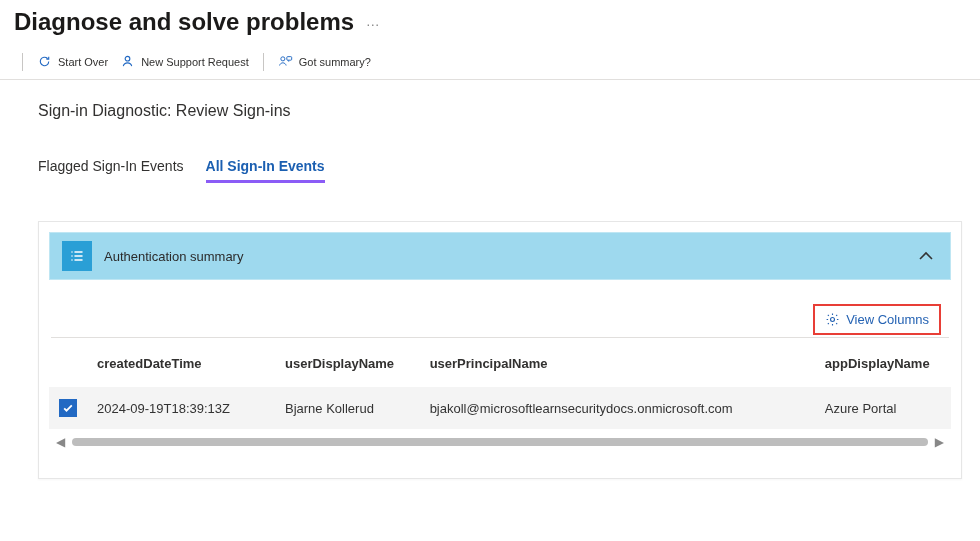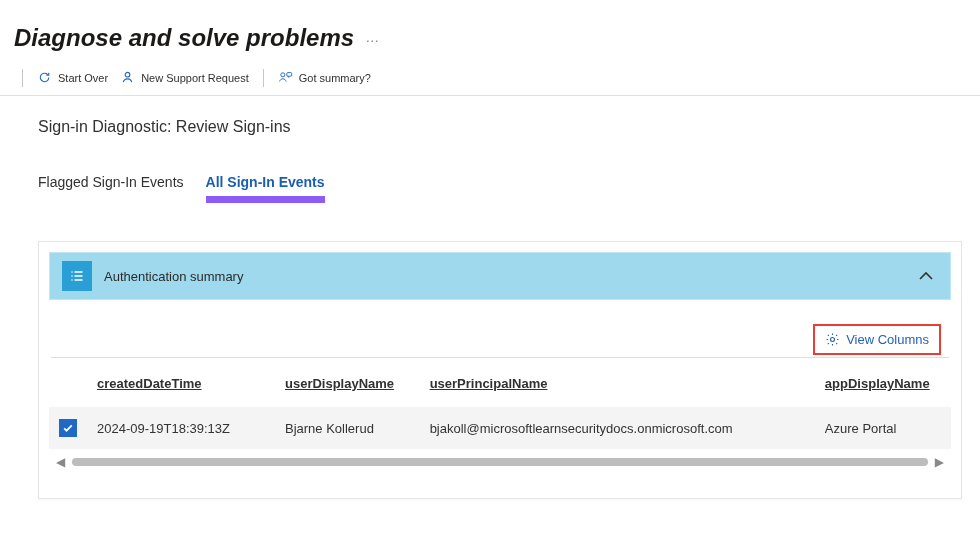--- a/index.html
+++ b/index.html
@@ -6,22 +6,21 @@
     body {
       font-family: "Segoe UI", -apple-system, BlinkMacSystemFont, sans-serif;
       font-size: 13px;
       color: #323130;
       background: #ffffff;
       width: 980px;
       height: 541px;
       overflow: hidden;
     }
     .header {
-      padding: 24px 14px 8px 14px;
-      font-style: italic;
+      padding: 8px 14px 8px 14px;
     }
     .page-title {
       font-size: 24px;
       font-weight: 600;
       color: #1b1a19;
       display: inline-block;
     }
     .ellipsis {
       color: #888;
       font-size: 14px;
@@ -75,21 +74,21 @@
     }
     .tab {
       padding-bottom: 6px;
       cursor: pointer;
       color: #323130;
       margin-top: 16px;
     }
     .tab.active {
       color: #1b5fb1;
       font-weight: 600;
-      border-bottom: 7px solid #8b5cf6;
+      border-bottom: 3px solid #8b5cf6;
     }
     .card {
       margin: 28px 18px 0 38px;
       border: 1px solid #e6e6e6;
       box-shadow: 0 1px 2px rgba(0,0,0,0.04);
       background: #fff;
       padding: 10px 10px 29px 10px;
       position: relative;
     }
     .summary-bar {
@@ -144,21 +143,20 @@
       border-collapse: collapse;
       width: 100%;
       font-size: 13px;
     }
     th {
       text-align: left;
       font-weight: 700;
       color: #323130;
       padding: 14px 10px 16px 10px;
       white-space: nowrap;
-      text-decoration: underline;
     }
     td {
       padding: 12px 10px;
       white-space: nowrap;
       color: #333;
     }
     tbody tr {
       background: #f4f4f4;
     }
     .check-cell {

